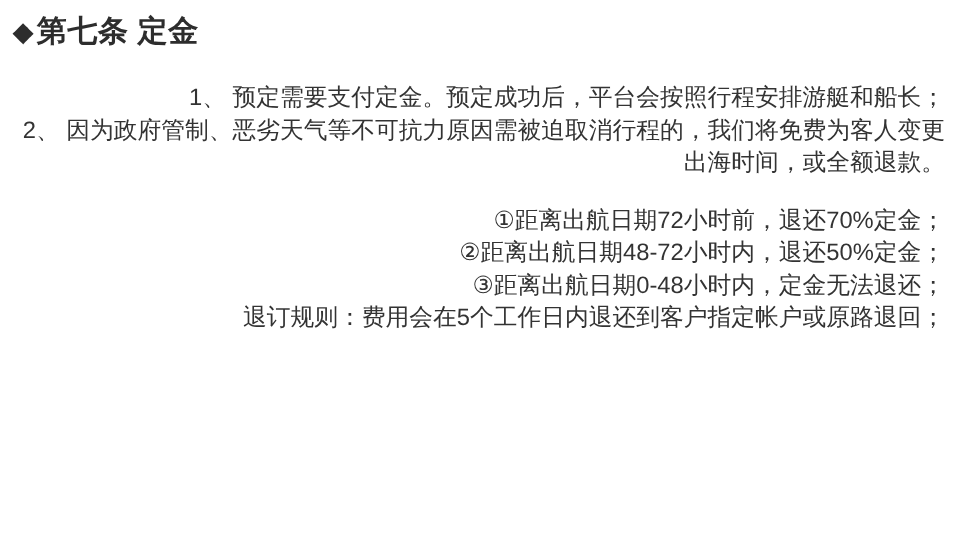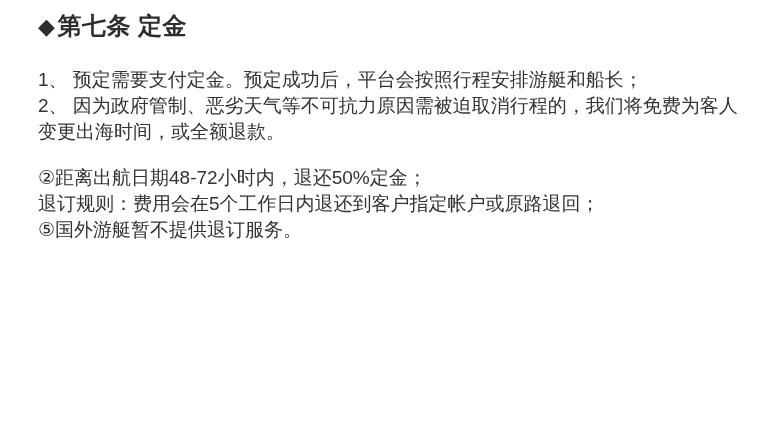--- a/index.html
+++ b/index.html
@@ -10,40 +10,40 @@
   }
   body {
     width: 770px;
     height: 439px;
     overflow: hidden;
     font-family: "Liberation Sans", "DejaVu Sans", sans-serif;
     color: #333333;
   }
   .doc {
     padding: 12px 14px 0 10px;
-    margin-left: 28px;
   }
   .section-title {
     margin: 0;
     font-size: 24px;
     font-weight: 700;
     color: #2d2d2d;
     line-height: 28px;
     letter-spacing: 0.5px;
     white-space: pre;
   }
   .diamond {
     display: inline-block;
     font-size: 22px;
     margin-right: 2px;
     vertical-align: baseline;
     color: #2d2d2d;
   }
   .section-body {
     margin-top: 26px;
+    text-align: right;
   }
   .section-body p {
     margin: 0;
     font-size: 19px;
     line-height: 26px;
     color: #333333;
   }
   .section--cancellation .section-title {
     margin-top: 26px;
   }
@@ -59,19 +59,20 @@
   <div class="section section--deposit">
     <h2 class="section-title"><span class="diamond">◆</span><span>第七条 定金</span></h2>
     <div class="section-body">
       <p>1、 预定需要支付定金。预定成功后，平台会按照行程安排游艇和船长；</p>
       <p>2、 因为政府管制、恶劣天气等不可抗力原因需被迫取消行程的，我们将免费为客人变更出海时间，或全额退款。</p>
     </div>
   </div>
 
   <div class="section section--cancellation">
     <div class="section-body">
+      <p>①距离出航日期72小时前，退还70%定金；</p>
       <p>②距离出航日期48-72小时内，退还50%定金；</p>
+      <p>③距离出航日期0-48小时内，定金无法退还；</p>
       <p>退订规则：费用会在5个工作日内退还到客户指定帐户或原路退回；</p>
-      <p>⑤国外游艇暂不提供退订服务。</p>
     </div>
   </div>
 
 </div>
 
 </body></html>

